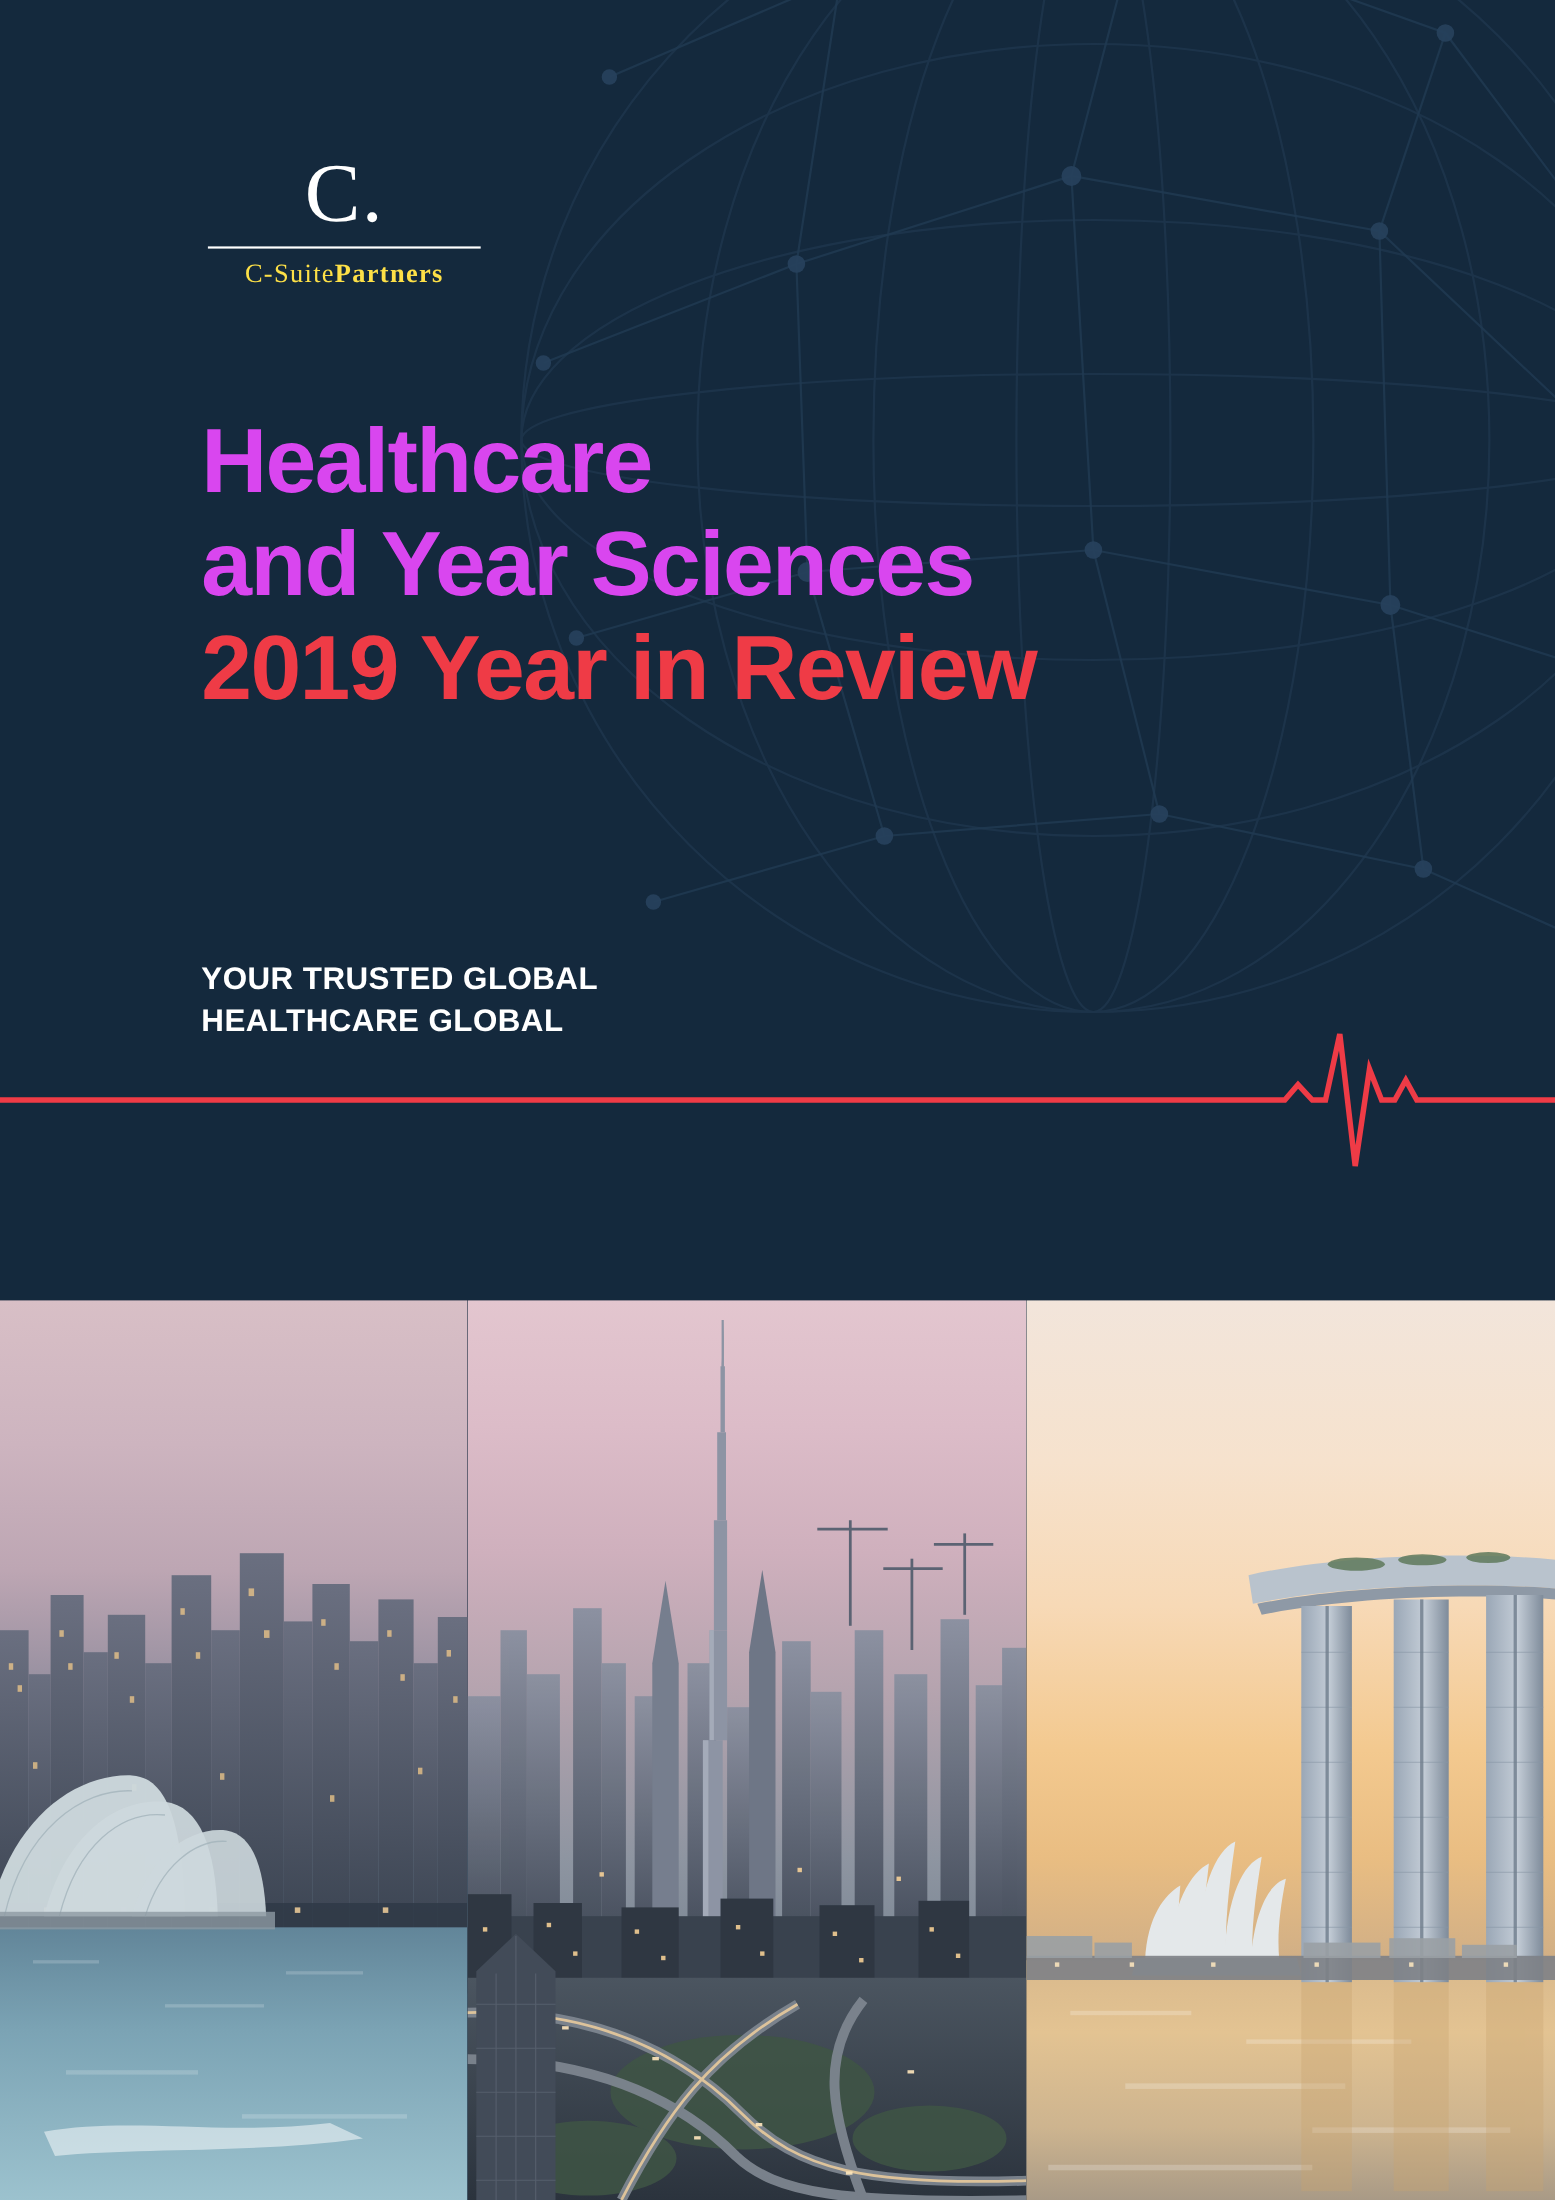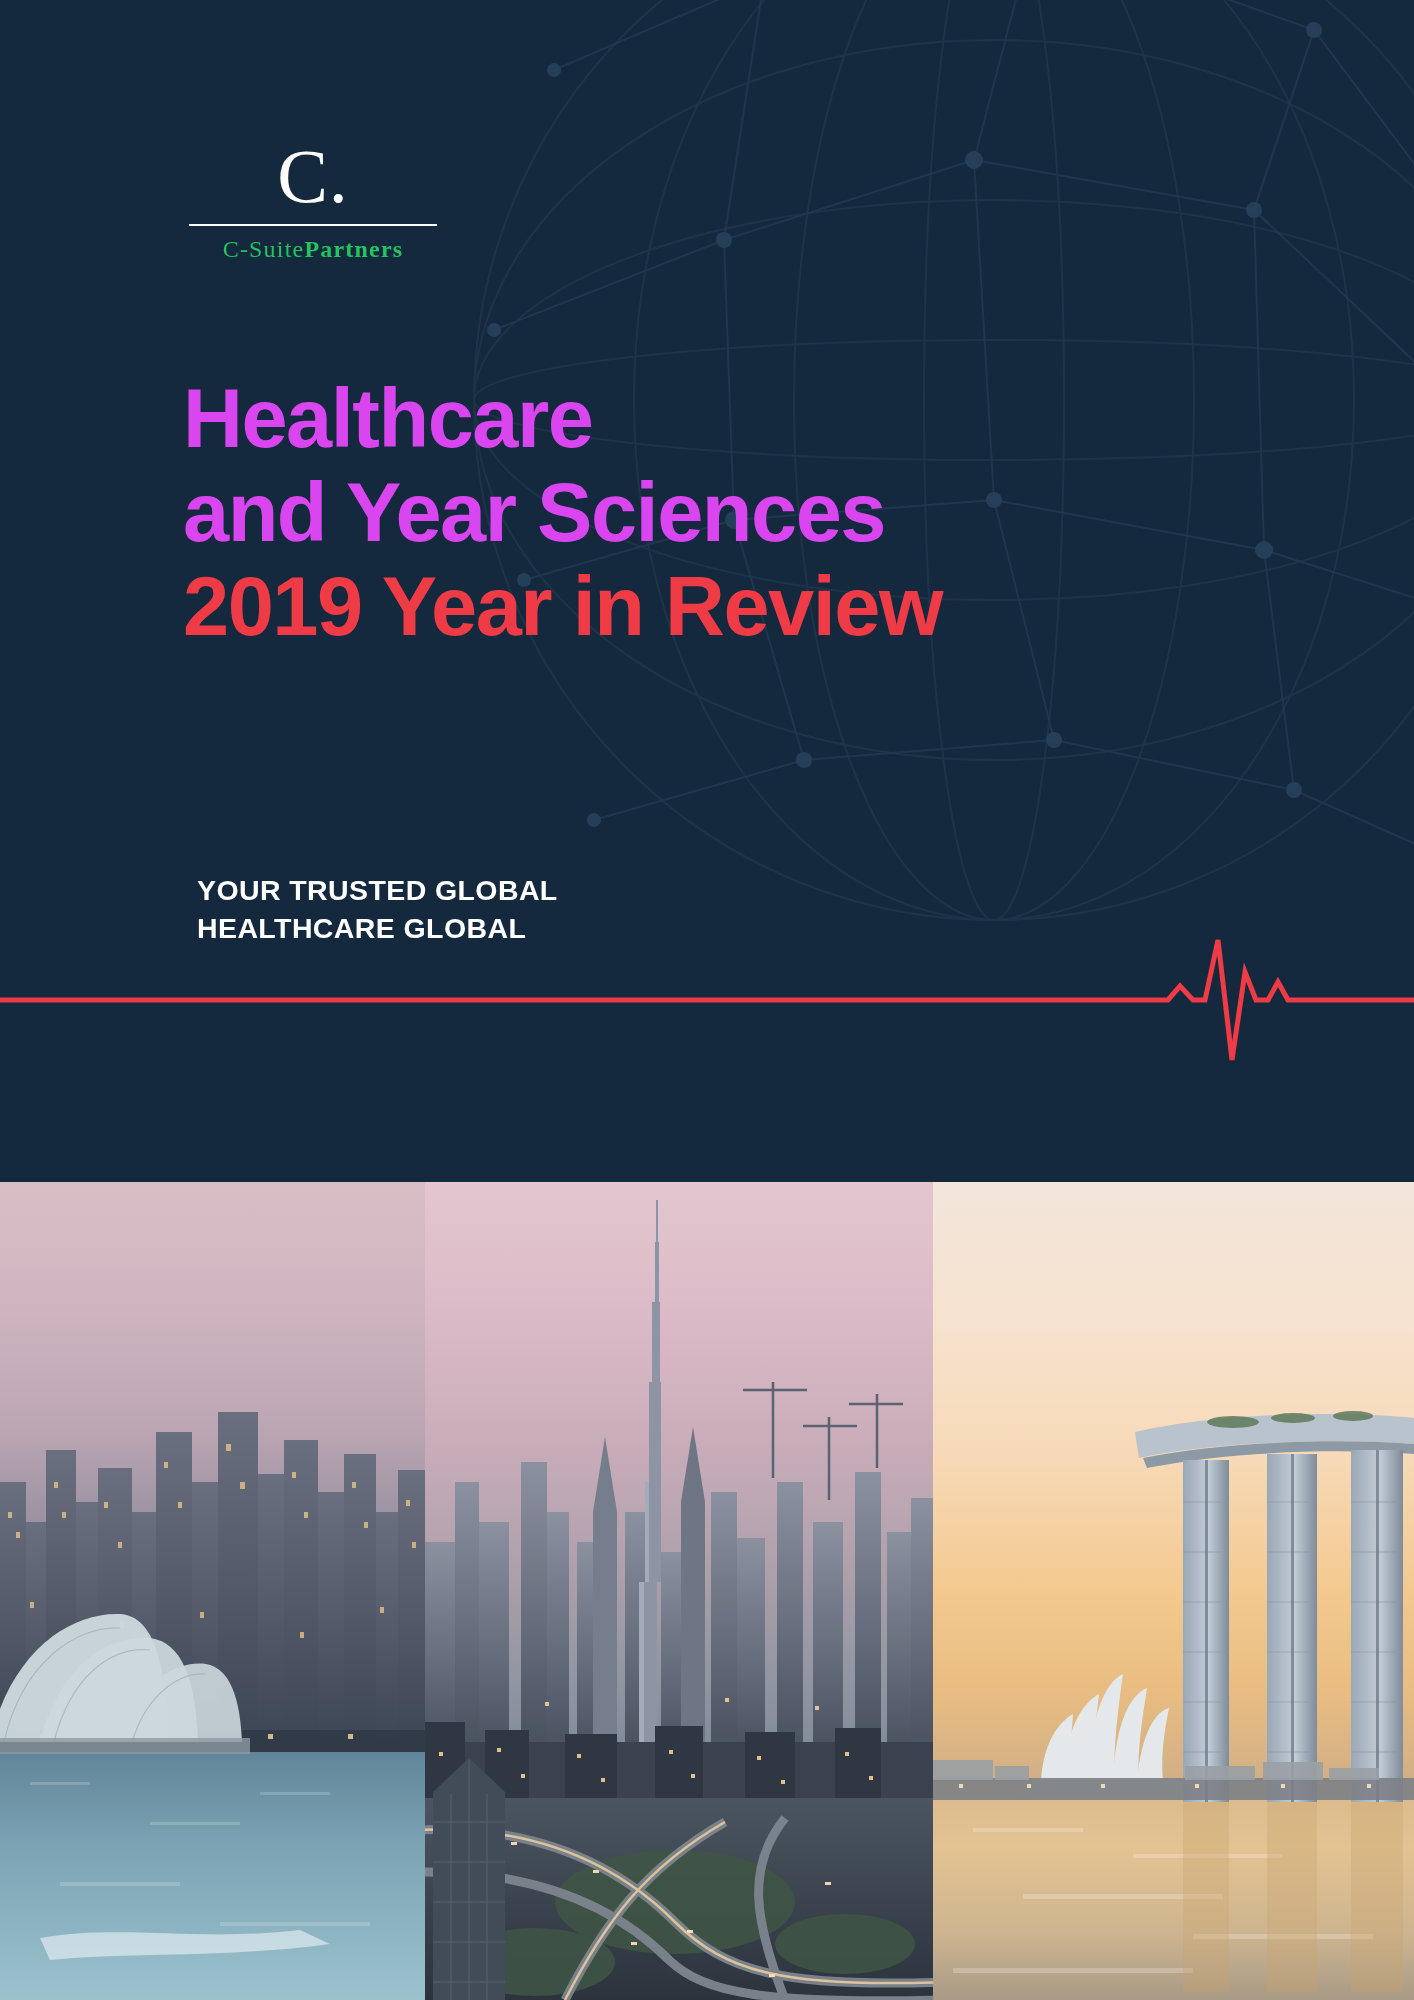--- a/index.html
+++ b/index.html
@@ -71,21 +71,21 @@
   }
   .logo-rule {
     width: 248px;
     height: 2px;
     background: #ffffff;
     margin: 12px auto 10px auto;
   }
   .logo-word {
     font-family: "Liberation Serif", serif;
     font-size: 24px;
-    color: #22c55e;
+    color: #fde047;
     letter-spacing: 1.2px;
     white-space: nowrap;
   }
   .logo-word .lw-bold {
     font-weight: 700;
   }
 
   
   .headline {
     position: absolute;
@@ -101,21 +101,21 @@
     letter-spacing: -1.5px;
     white-space: nowrap;
   }
   .headline-line.accent {
     color: #ef3b46;
   }
 
   
   .tagline {
     position: absolute;
-    left: 197px;
+    left: 183px;
     top: 872px;
     width: 700px;
   }
   .tagline-line {
     font-size: 28.5px;
     line-height: 1.32;
     font-weight: 700;
     color: #ffffff;
     letter-spacing: 0.4px;
     white-space: nowrap;

